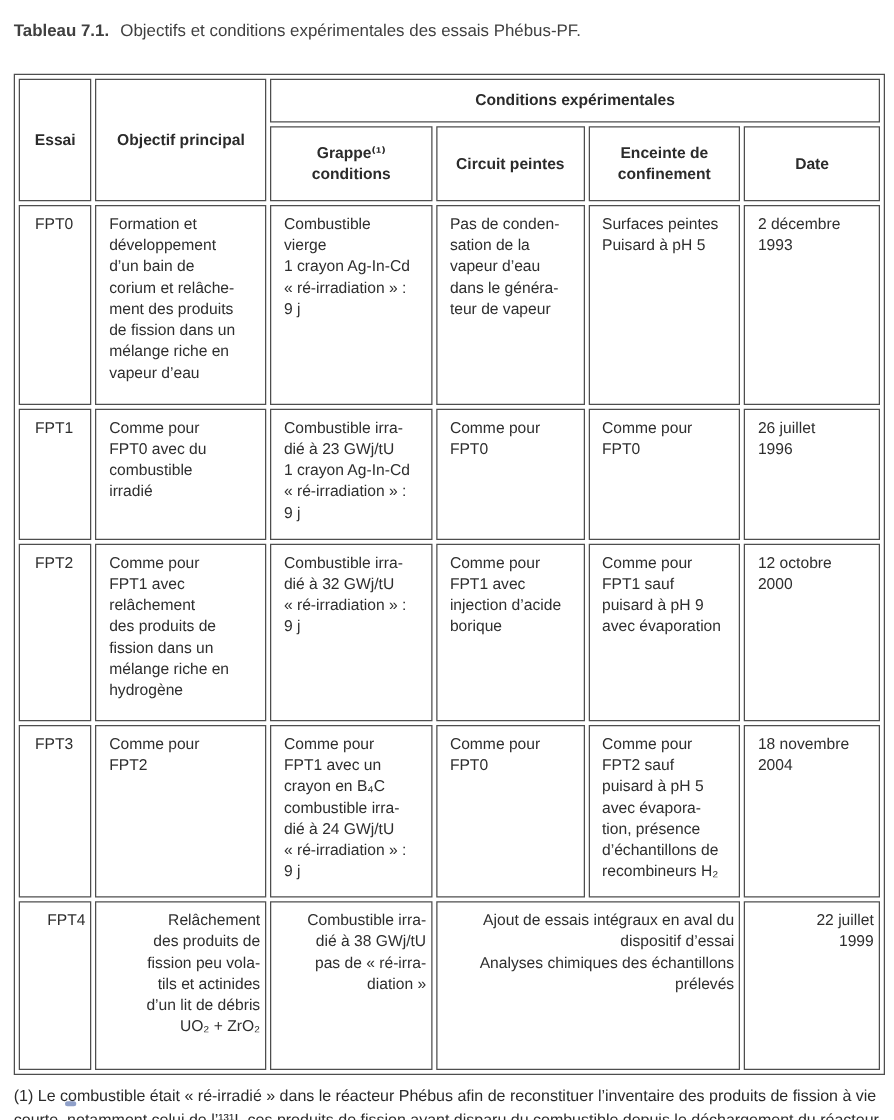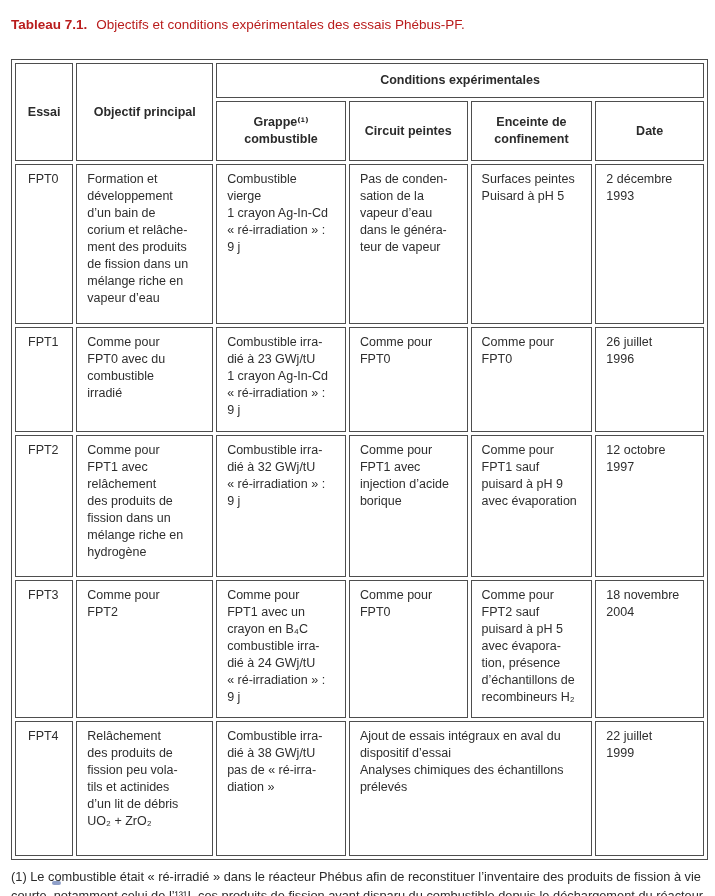--- a/index.html
+++ b/index.html
@@ -16,21 +16,21 @@
     color: #2e2e2e;
     -webkit-font-smoothing: antialiased;
   }
   .doc {
     padding: 16px 9px 0 11px;
   }
   .title {
     margin: 0;
     font-size: 13.5px;
     line-height: 18px;
-    color: #b91c1c;
+    color: #404040;
   }
   .title .label {
     font-weight: bold;
     margin-right: 9px;
   }
   table.exp {
     margin-top: 25px;
     table-layout: fixed;
     width: 697px;
     border-collapse: separate;
@@ -63,21 +63,21 @@
   td {
     vertical-align: top;
     text-align: left;
     padding: 6px 4px 8px 10px;
   }
   td.essai { padding-left: 12px; }
   tr.r-fpt0 td { height: 144px; }
   tr.r-fpt1 td { height: 89px;  }
   tr.r-fpt2 td { height: 126px; }
   tr.r-fpt3 td { height: 122px; margin-left: 20px; }
-  tr.r-fpt4 td { height: 119px; }
+  tr.r-fpt4 td { height: 119px; text-align: right; }
   .footnote {
     margin: 7px 0 0 0;
     width: 694px;
     font-size: 12.8px;
     line-height: 19px;
     color: #2b2b2b;
   }
   .artifact {
     position: absolute;
     left: 52px;
@@ -108,21 +108,21 @@
       <col class="c-date">
     </colgroup>
     <thead>
       <tr class="hr1">
         <th rowspan="2">Essai</th>
         <th rowspan="2">Objectif principal</th>
         <th colspan="4" class="conditions">Conditions expérimentales</th>
       </tr>
       <tr class="hr2">
         <th>Grappe⁽¹⁾
-combustible</th>
+conditions</th>
         <th>Circuit peintes</th>
         <th>Enceinte de
 confinement</th>
         <th>Date</th>
       </tr>
     </thead>
     <tbody>
       <tr class="r-fpt0">
         <td class="essai">FPT0</td>
         <td>Formation et
@@ -181,21 +181,21 @@
 9 j</td>
         <td>Comme pour
 FPT1 avec
 injection d’acide
 borique</td>
         <td>Comme pour
 FPT1 sauf
 puisard à pH 9
 avec évaporation</td>
         <td>12 octobre
-1997</td>
+2000</td>
       </tr>
       <tr class="r-fpt3">
         <td class="essai">FPT3</td>
         <td>Comme pour
 FPT2</td>
         <td>Comme pour
 FPT1 avec un
 crayon en B₄C
 combustible irra-
 dié à 24 GWj/tU

